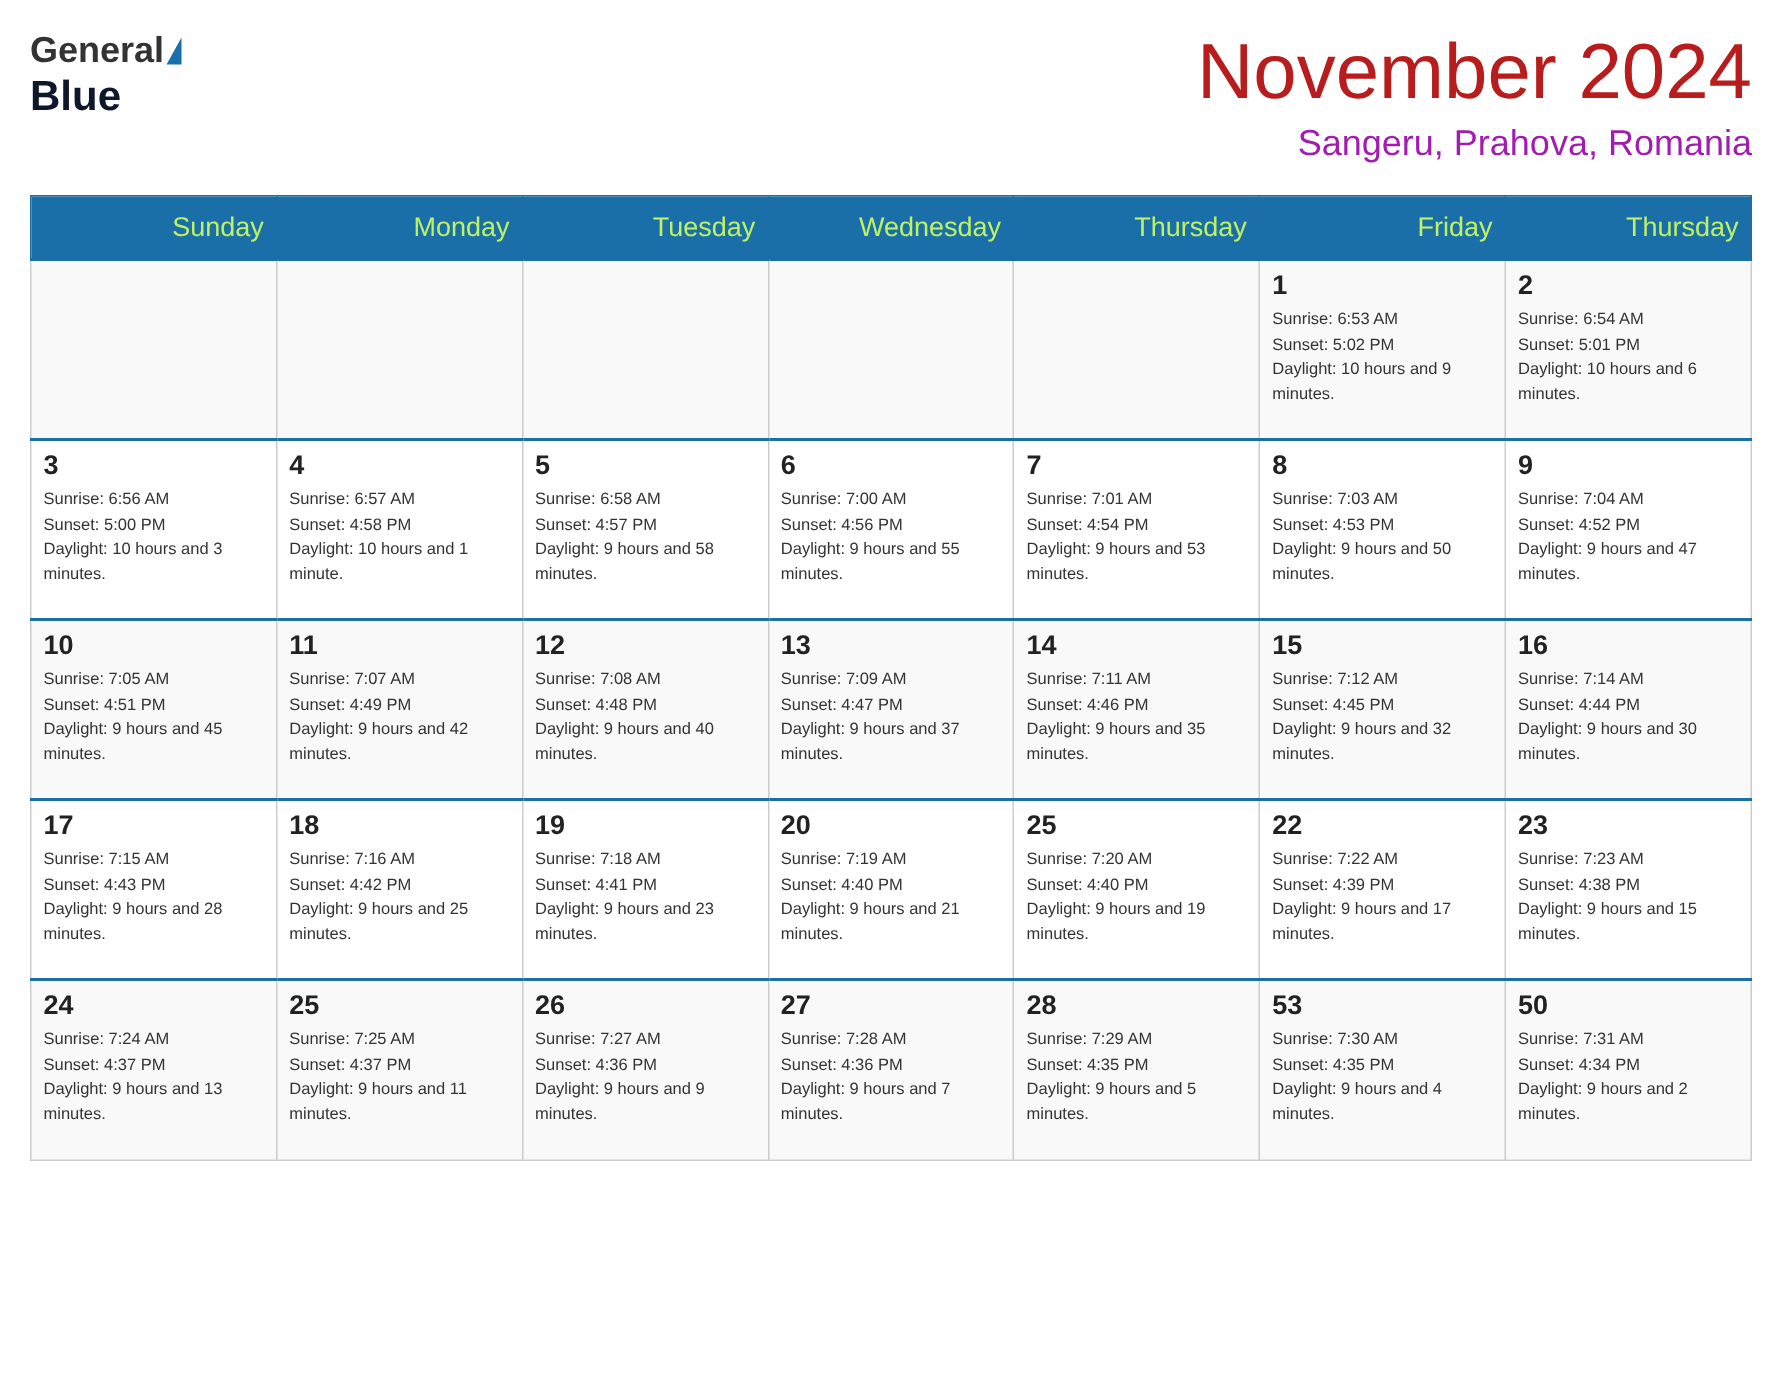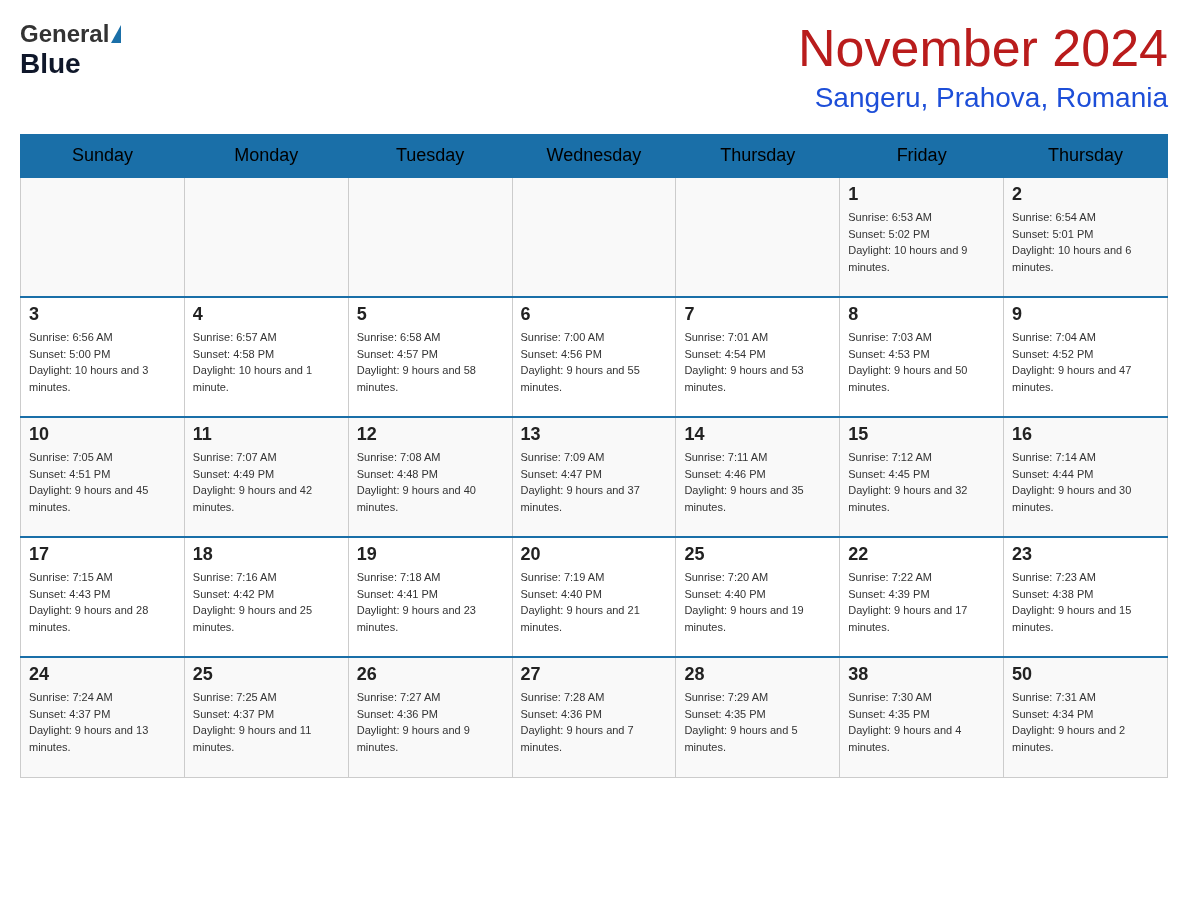--- a/index.html
+++ b/index.html
@@ -46,36 +46,36 @@
     .title-section {
       text-align: right;
     }
     .month-title {
       font-size: 52px;
       font-weight: normal;
       color: #b91c1c;
       line-height: 1.1;
     }
     .location-title {
-      font-size: 28px;
-      color: #1d4ed8;
+      font-size: 24px;
+      color: #a21caf;
       margin-top: 5px;
     }
     .calendar {
       width: 100%;
       border-collapse: collapse;
       border: 1px solid #aaa;
     }
     .calendar th {
       background-color: #1a6fa8;
-      color: #000000;
+      color: #bef264;
       padding: 10px 8px;
       font-size: 18px;
       font-weight: normal;
-      text-align: center;
+      text-align: right;
       border: 1px solid #1a6fa8;
     }
     .calendar td {
       vertical-align: top;
       padding: 6px 8px;
       border: 1px solid #ccc;
       width: calc(100% / 7);
       height: 120px;
     }
     .day-number {
@@ -255,21 +255,21 @@
         </td>
         <td>
           <span class="day-number">27</span>
           <div class="day-info">Sunrise: 7:28 AM<br>Sunset: 4:36 PM<br>Daylight: 9 hours and 7 minutes.</div>
         </td>
         <td>
           <span class="day-number">28</span>
           <div class="day-info">Sunrise: 7:29 AM<br>Sunset: 4:35 PM<br>Daylight: 9 hours and 5 minutes.</div>
         </td>
         <td>
-          <span class="day-number">38</span>
+          <span class="day-number">53</span>
           <div class="day-info">Sunrise: 7:30 AM<br>Sunset: 4:35 PM<br>Daylight: 9 hours and 4 minutes.</div>
         </td>
         <td>
           <span class="day-number">50</span>
           <div class="day-info">Sunrise: 7:31 AM<br>Sunset: 4:34 PM<br>Daylight: 9 hours and 2 minutes.</div>
         </td>
       </tr>
     </tbody>
 </table>
 

